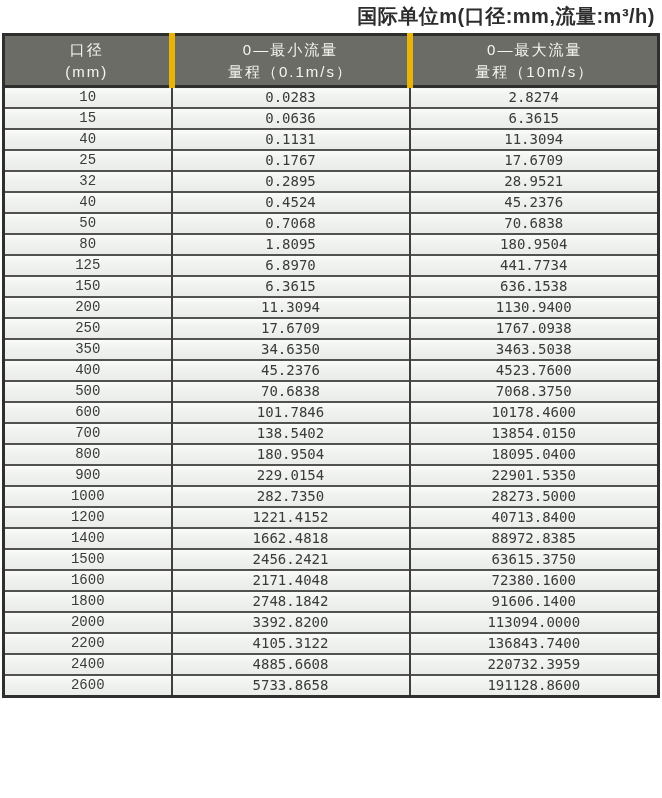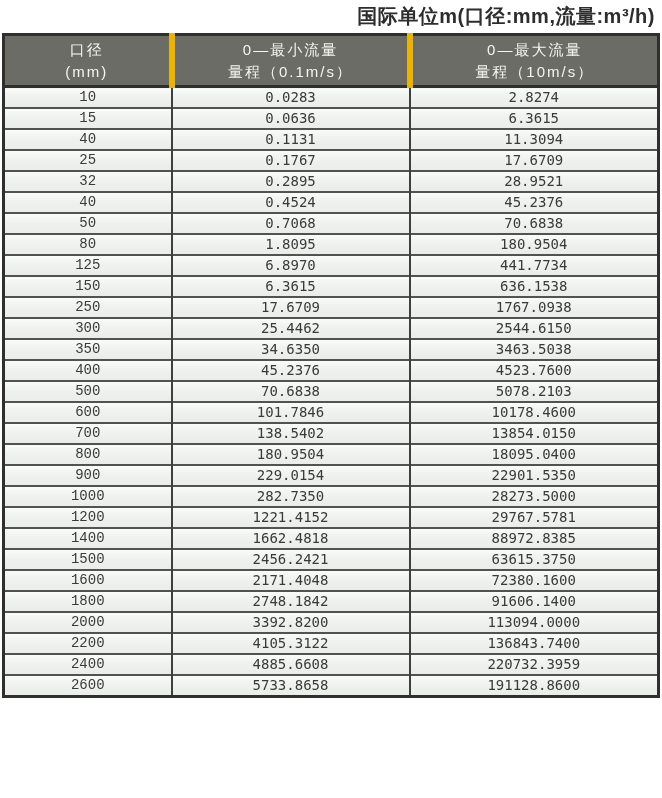--- a/index.html
+++ b/index.html
@@ -139,43 +139,43 @@
     <td>125</td>
     <td>6.8970</td>
     <td>441.7734</td>
   </tr>
       <tr>
     <td>150</td>
     <td>6.3615</td>
     <td>636.1538</td>
   </tr>
       <tr>
+    <td>200</td>
+    <td>11.3094</td>
+    <td>1130.9400</td>
+  </tr>
+      <tr>
     <td>250</td>
     <td>17.6709</td>
     <td>1767.0938</td>
   </tr>
       <tr>
-    <td>300</td>
-    <td>25.4462</td>
-    <td>2544.6150</td>
-  </tr>
-      <tr>
     <td>350</td>
     <td>34.6350</td>
     <td>3463.5038</td>
   </tr>
       <tr>
     <td>400</td>
     <td>45.2376</td>
     <td>4523.7600</td>
   </tr>
       <tr>
     <td>500</td>
     <td>70.6838</td>
-    <td>5078.2103</td>
+    <td>7068.3750</td>
   </tr>
       <tr>
     <td>600</td>
     <td>101.7846</td>
     <td>10178.4600</td>
   </tr>
       <tr>
     <td>700</td>
     <td>138.5402</td>
     <td>13854.0150</td>
@@ -191,21 +191,21 @@
     <td>22901.5350</td>
   </tr>
       <tr>
     <td>1000</td>
     <td>282.7350</td>
     <td>28273.5000</td>
   </tr>
       <tr>
     <td>1200</td>
     <td>1221.4152</td>
-    <td>29767.5781</td>
+    <td>40713.8400</td>
   </tr>
       <tr>
     <td>1400</td>
     <td>1662.4818</td>
     <td>88972.8385</td>
   </tr>
       <tr>
     <td>1500</td>
     <td>2456.2421</td>
     <td>63615.3750</td>

